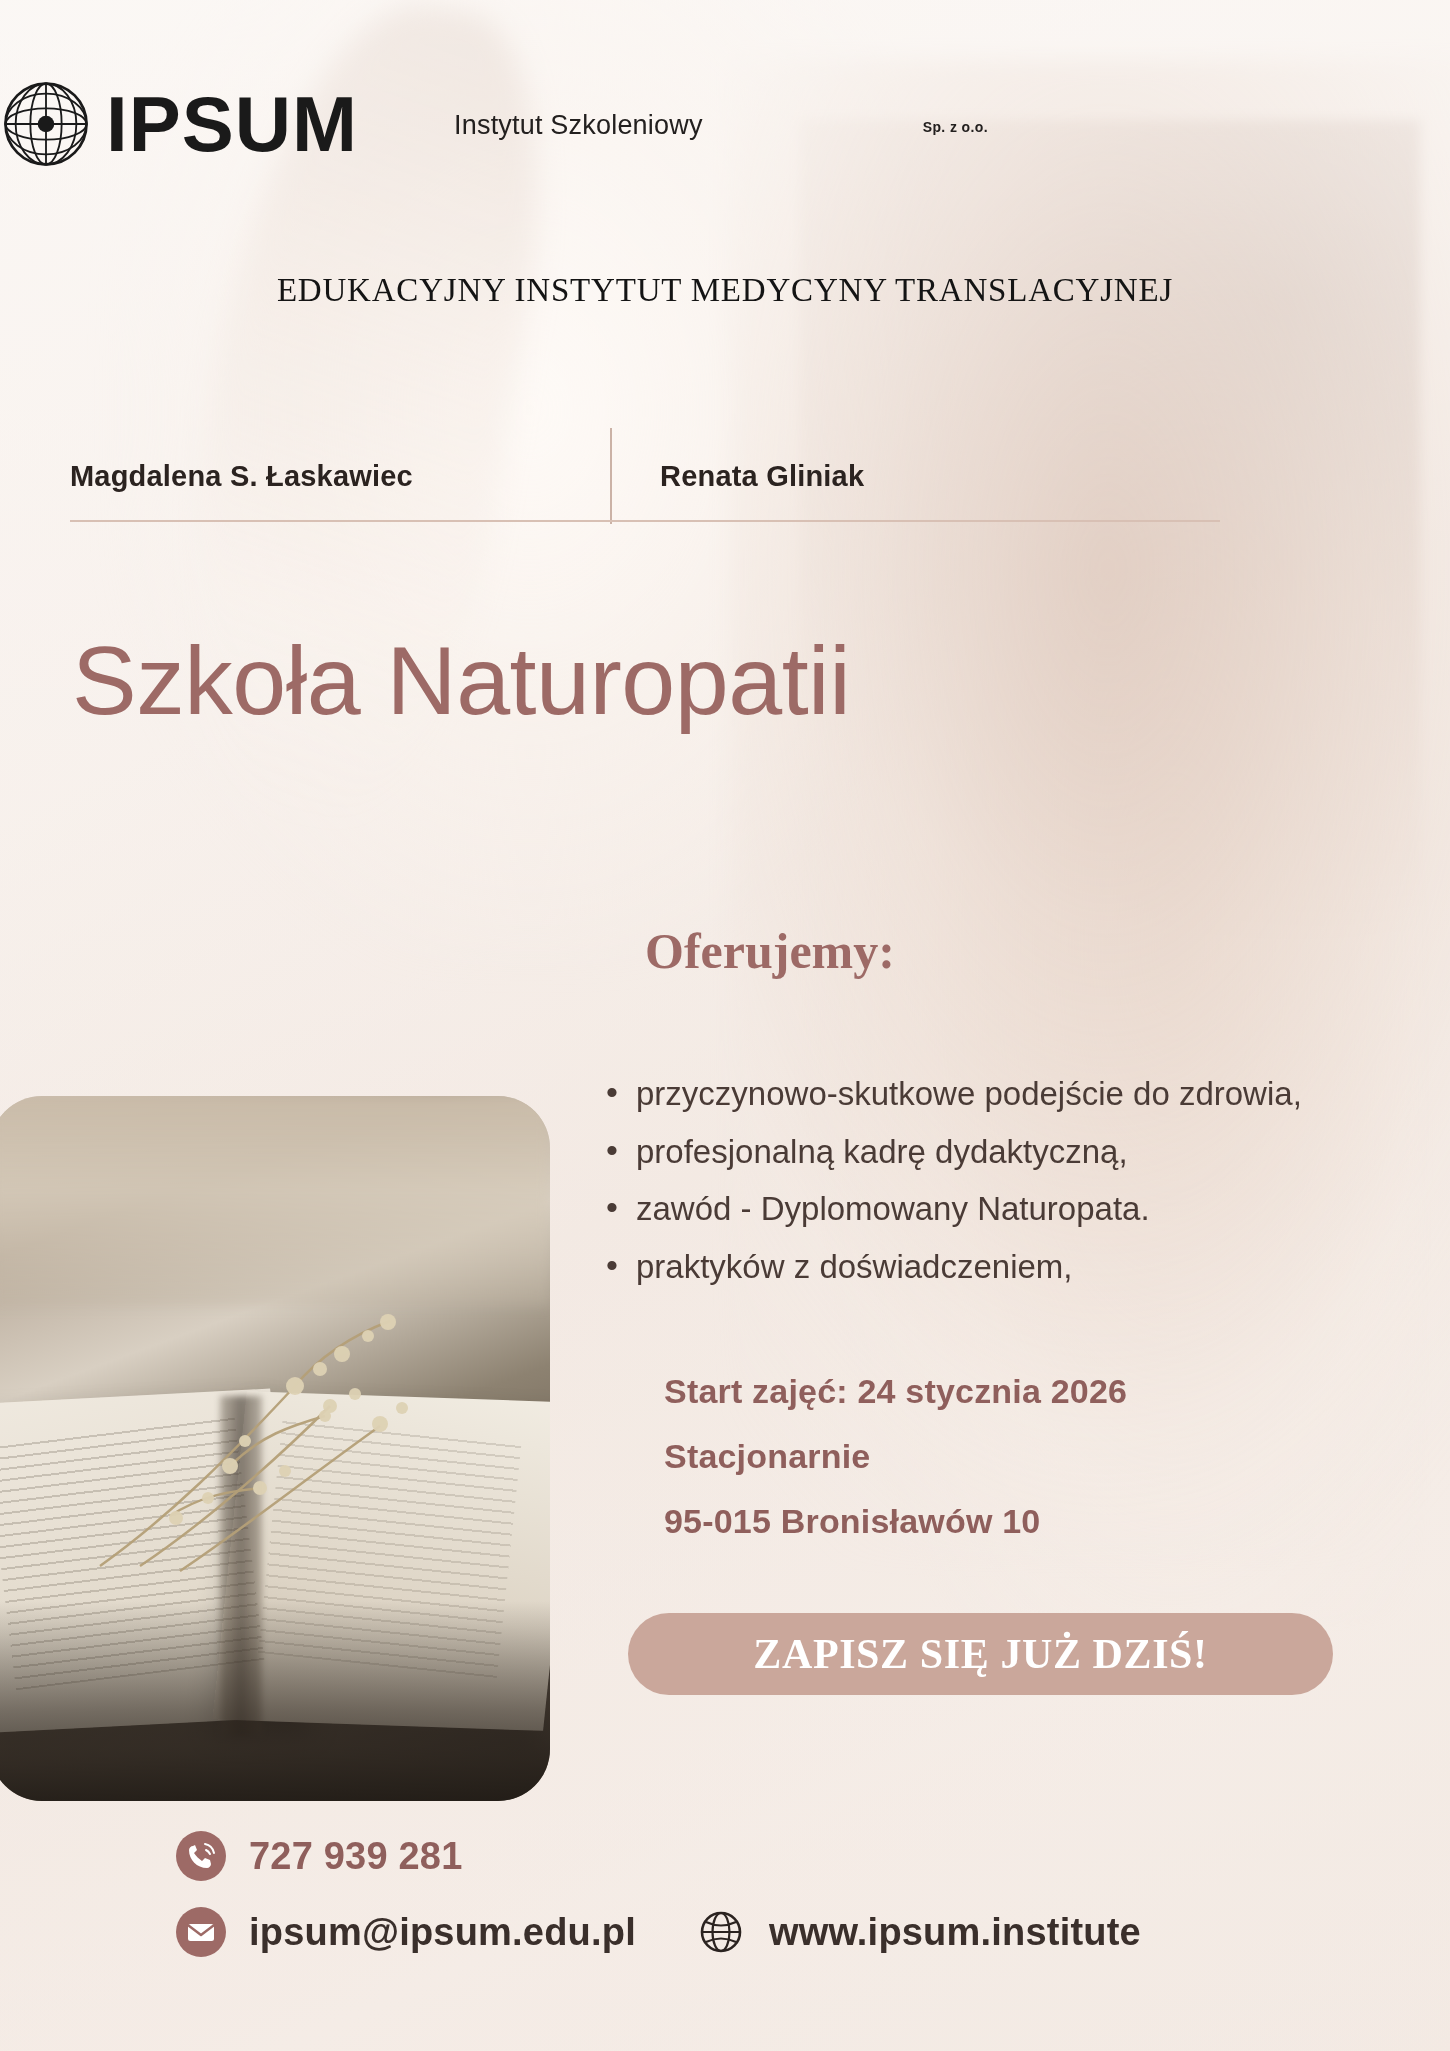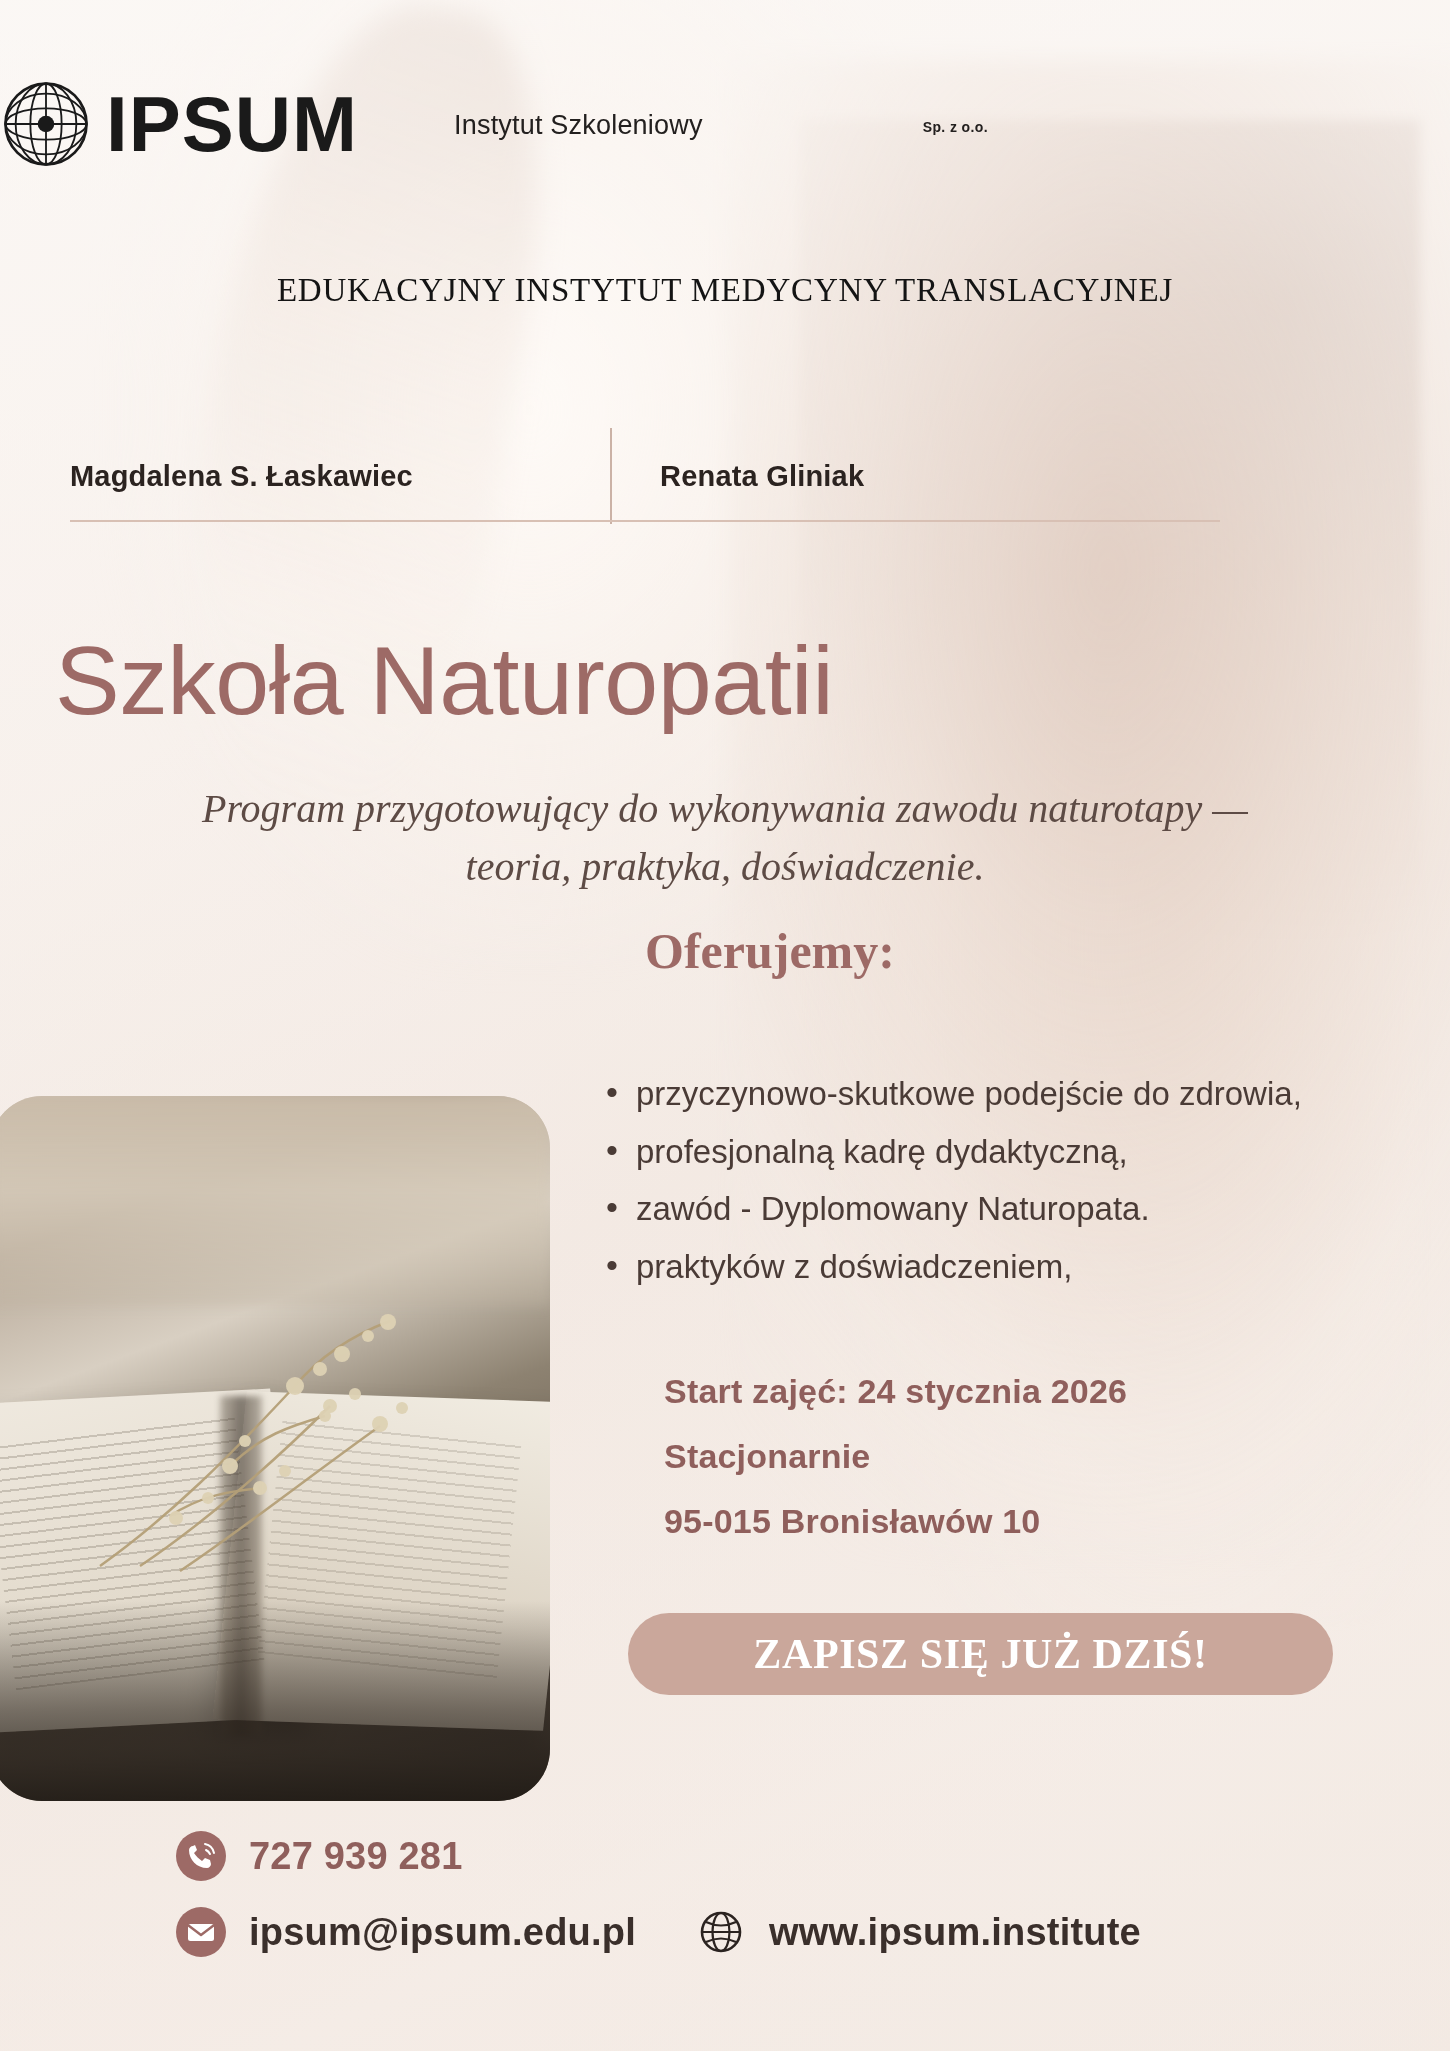--- a/index.html
+++ b/index.html
@@ -168,21 +168,21 @@
     left: 70px;
     top: 520px;
     width: 1150px;
     height: 2px;
     background: #d8c0b4;
   }
 
   
   .headline {
     position: absolute;
-    left: 55px;
+    left: 72px;
     top: 562px;
     font-family: "Liberation Sans", sans-serif;
     font-size: 97px;
     font-weight: 400;
     color: #9d6a66;
     letter-spacing: -0.5px;
     line-height: 1.12;
   }
 
   
@@ -430,21 +430,20 @@
 
     <div class="authors">
       <span class="author first">Magdalena S. Łaskawiec</span>
       <span class="author-divider"></span>
       <span class="author">Renata Gliniak</span>
     </div>
     <div class="authors-rule"></div>
 
     <h1 class="headline">Szkoła Naturopatii</h1>
 
-    <p class="subtitle">Program przygotowujący do wykonywania zawodu naturotapy — teoria, praktyka, doświadczenie.</p>
 
     <div class="offer-title">Oferujemy:</div>
     <ul class="offer-list">
       <li>przyczynowo-skutkowe podejście do zdrowia,</li>
       <li>profesjonalną kadrę dydaktyczną,</li>
       <li>zawód - Dyplomowany Naturopata.</li>
       <li>praktyków z doświadczeniem,</li>
     </ul>
 
     <div class="details">

